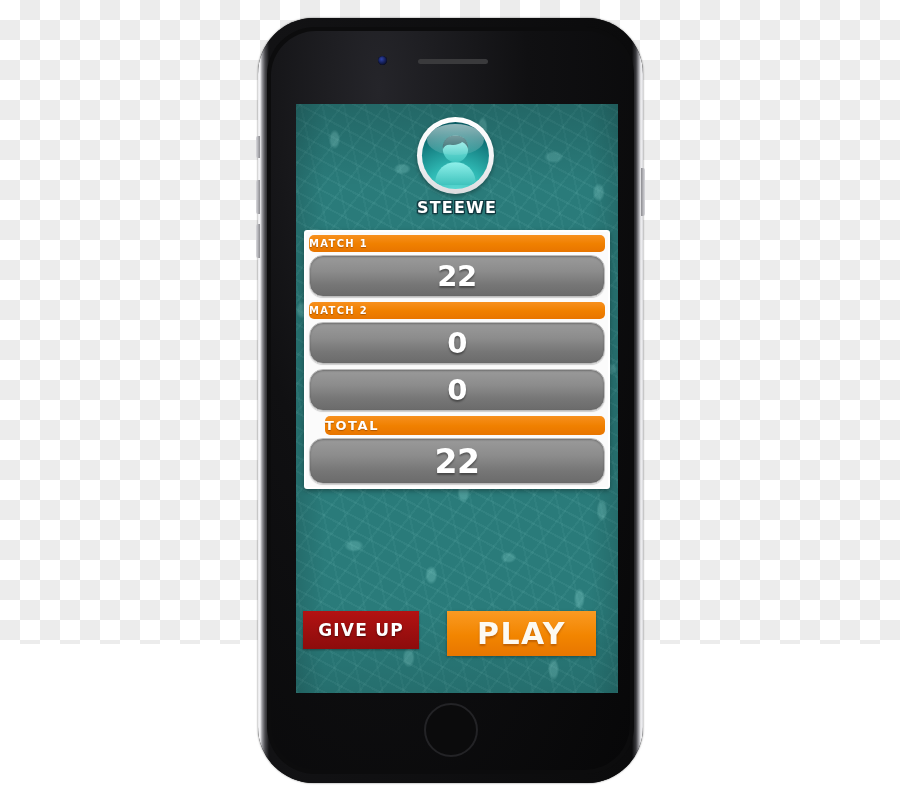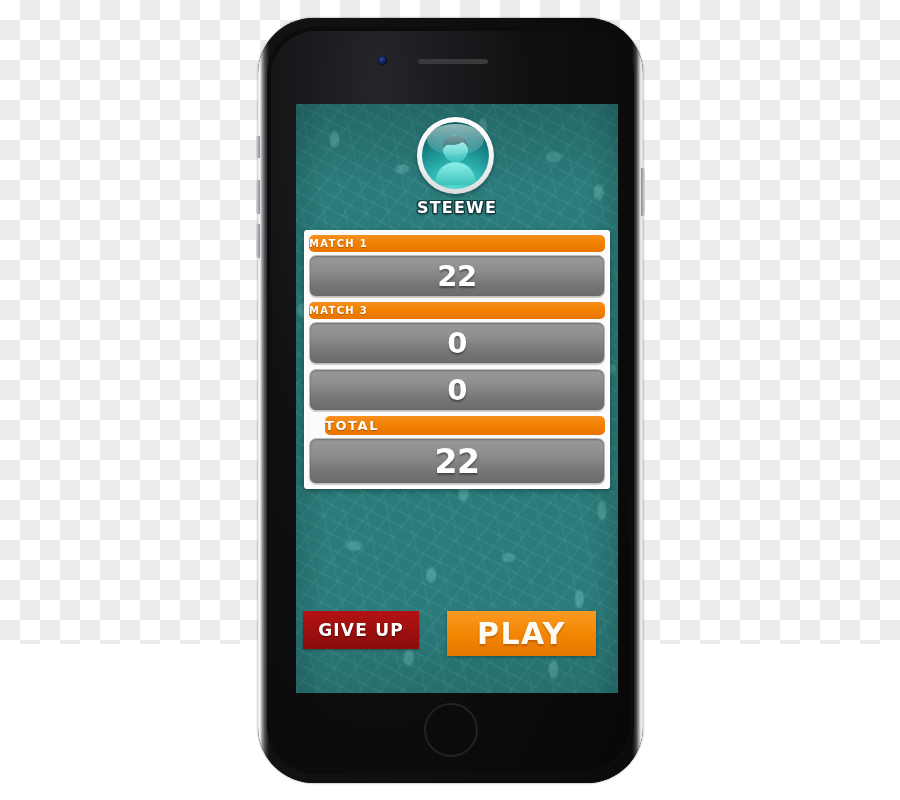--- a/index.html
+++ b/index.html
@@ -267,21 +267,21 @@
     height: 19px;
     line-height: 19px;
     font-size: 13px;
     letter-spacing: 1.6px;
     margin-left: 16px;
   }
 
   .score-value-box {
     margin-top: 3px;
     height: 40px;
-    border-radius: 7px;
+    border-radius: 14px;
     background: linear-gradient(180deg, #9a9a9a 0%, #8c8c8c 38%, #767676 72%, #6b6b6b 100%);
     border: 1px solid #bdbdbd;
     box-shadow: 0 1px 2px rgba(0,0,0,.28) inset, 0 1px 1px rgba(0,0,0,.18);
     display: flex;
     align-items: center;
     justify-content: center;
   }
   .score-value {
     font-family: "DejaVu Sans", sans-serif;
     font-weight: bold;
@@ -393,21 +393,21 @@
       <div id="score-panel">
 
         <div class="score-row">
           <div class="score-header">MATCH 1</div>
           <div class="score-value-box">
             <span class="score-value">22</span>
           </div>
         </div>
 
         <div class="score-row">
-          <div class="score-header">MATCH 3</div>
+          <div class="score-header">MATCH 2</div>
           <div class="score-value-box">
             <span class="score-value">0</span>
           </div>
         </div>
 
         <div class="score-row">
           <div class="score-value-box">
             <span class="score-value">0</span>
           </div>
         </div>

